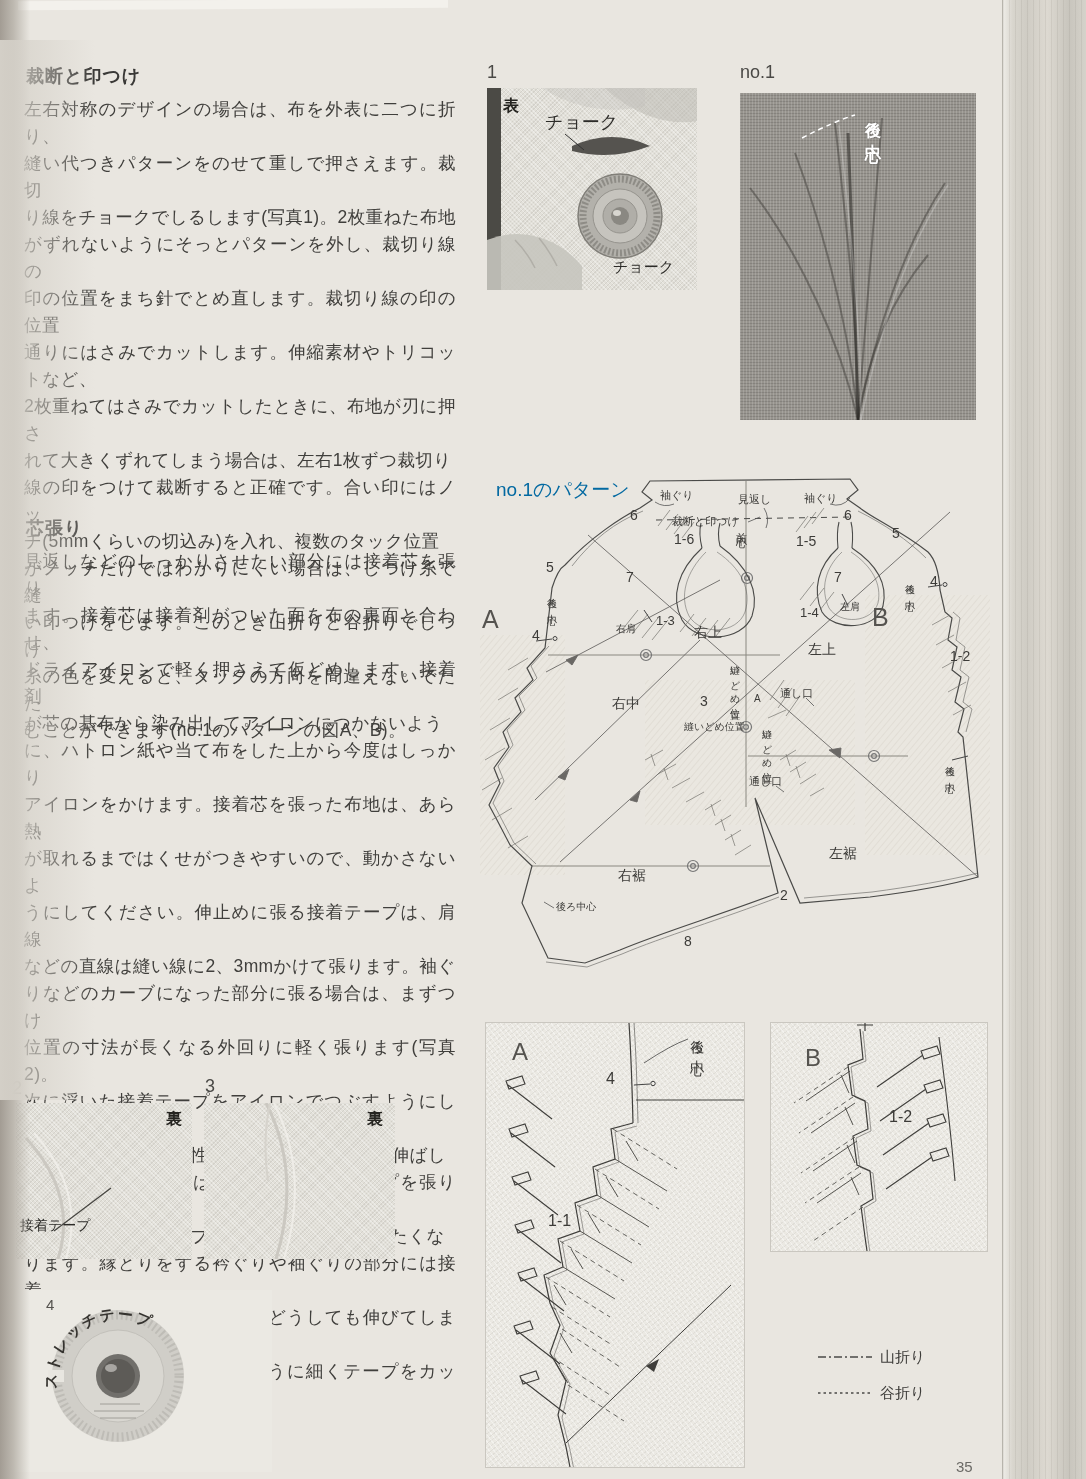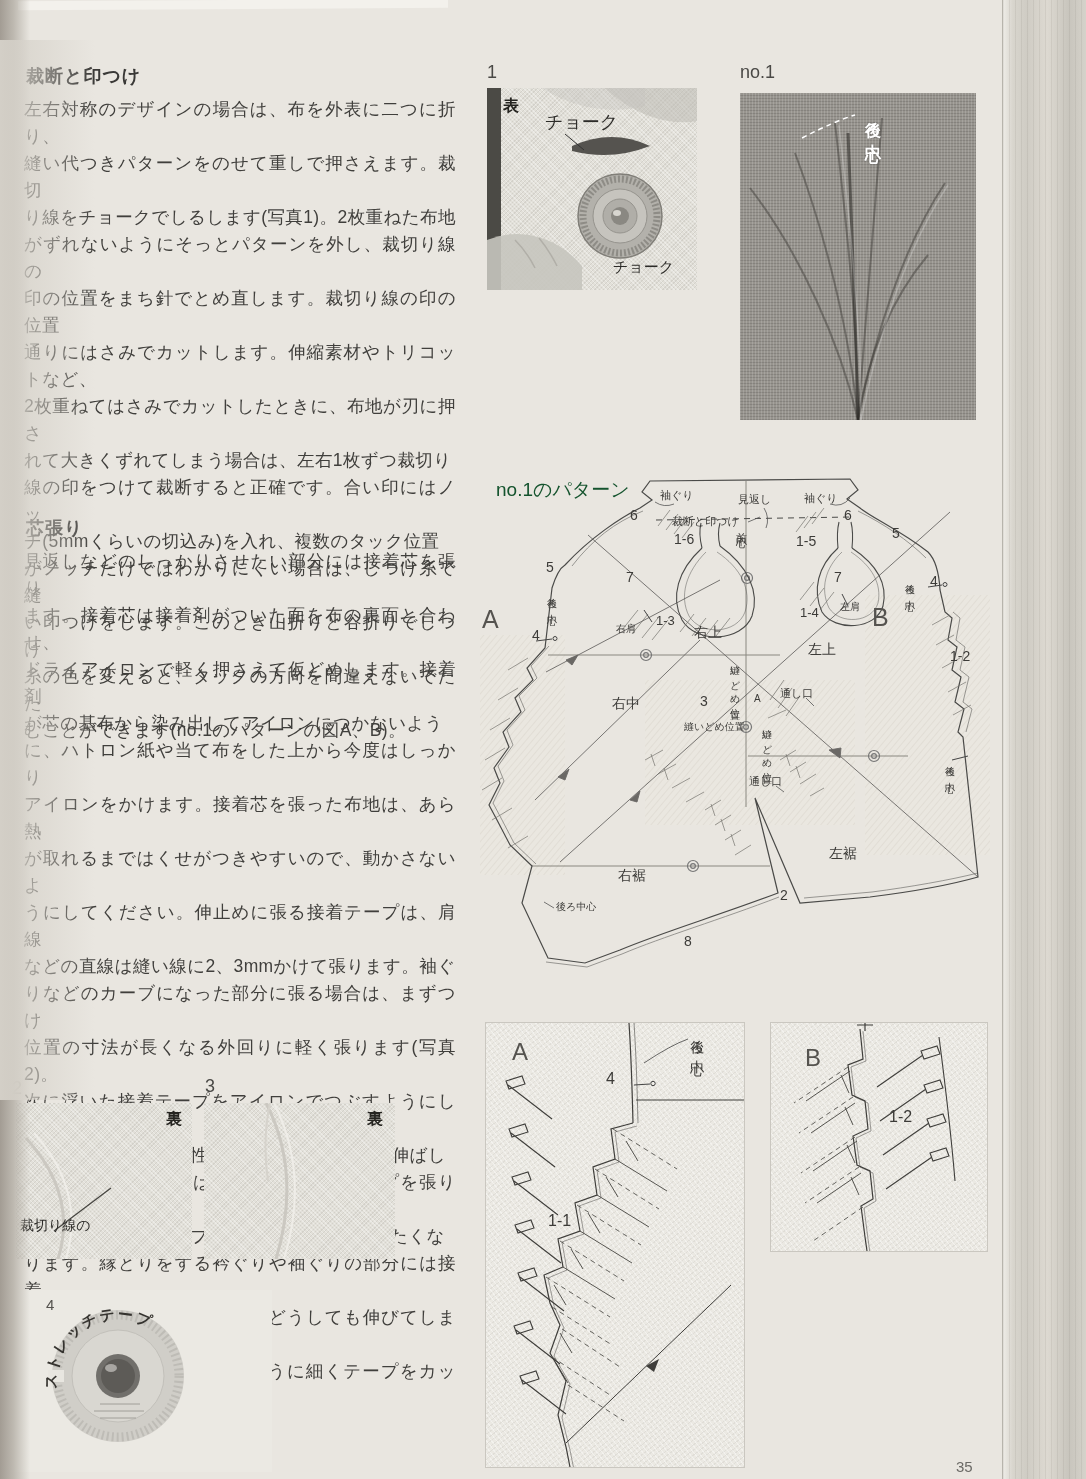--- a/index.html
+++ b/index.html
@@ -33,21 +33,21 @@
   .small-label{font-size:14px;color:#2c2b28;}
   .vt{writing-mode:vertical-rl;text-orientation:upright;letter-spacing:2px;}
   
   .fabric{background-color:#97948e;
     background-image:repeating-linear-gradient(90deg,rgba(255,255,255,.14) 0 1px,transparent 1px 3px),
                      repeating-linear-gradient(0deg,rgba(0,0,0,.12) 0 1px,transparent 1px 3px);}
   .white-label{color:#fff;font-size:16px;font-weight:600;text-shadow:0 0 2px rgba(0,0,0,.35);}
   
   .plab{position:absolute;color:#3c3b38;line-height:1.05;}
   .f10{font-size:10px;} .f11{font-size:11px;} .f12{font-size:11px;} .f13{font-size:13px;}
-  .f14{font-size:14px;} .f19{font-size:19px;color:#14532d;}
+  .f14{font-size:14px;} .f19{font-size:19px;color:#0369a1;}
   .f25{font-size:25px;color:#55534f;}
   
   .sketchbox{background-color:#ebe9e3;
     background-image:repeating-linear-gradient(52deg,rgba(255,255,255,.4) 0 1px,transparent 1px 4px),
                      repeating-linear-gradient(-38deg,rgba(160,156,148,.15) 0 1px,transparent 1px 4px);
     border:1px solid #cac7c0;}
   .legend-row{display:flex;align-items:center;gap:8px;height:26px;}
   .legend-row span{font-size:15px;color:#3c3b38;}
   .pagenum{font-size:15px;color:#6b6a66;}
   svg{display:block;}
@@ -364,31 +364,45 @@
         <path d="M153,62 l16,-5 l3,8 l-16,5 z M155,66 l-46,32"></path>
         <path d="M156,96 l16,-5 l3,8 l-16,5 z M158,100 l-46,32"></path>
         <path d="M159,130 l16,-5 l3,8 l-16,5 z M161,134 l-46,32"></path>
         <path d="M168,14 C174,60 180,110 184,158"></path>
       </g>
     </svg>
     <div class="plab" style="left:34px;top:22px;font-size:24px;color:#55534f">B</div>
     <div class="plab" style="left:118px;top:86px;font-size:16px">1-2</div>
   </div>
 
+  <div class="abs" style="left:818px;top:1344px;width:190px">
+    <div class="legend-row">
+      <svg width="54" height="10">
+        <line x1="0" y1="5" x2="54" y2="5" stroke="#4a4947" stroke-width="1.4" stroke-dasharray="8 3 2 3"></line>
+      </svg>
+      <span>山折り</span>
+    </div>
+    <div class="legend-row" style="margin-top:10px">
+      <svg width="54" height="10">
+        <line x1="0" y1="5" x2="54" y2="5" stroke="#4a4947" stroke-width="1.4" stroke-dasharray="2.5 3"></line>
+      </svg>
+      <span>谷折り</span>
+    </div>
+  </div>
 
   <div class="abs fig-num faded" style="left:12px;top:1078px">2</div>
   <div class="abs fig-num" style="left:205px;top:1076px">3</div>
   <div class="abs photo" style="left:16px;top:1103px;width:176px;height:156px">
     <svg width="176" height="156" viewBox="0 0 176 156">
       <path d="M10,35 Q62,92 42,156" stroke="#cbc8c1" stroke-width="3" fill="none"></path>
       <path d="M18,30 Q70,88 50,156" stroke="#efede8" stroke-width="2" fill="none"></path>
       <line x1="95" y1="85" x2="38" y2="128" stroke="#44433f" stroke-width="1.2"></line>
     </svg>
     <div class="abs photo-label" style="right:10px;top:6px">裏</div>
-    <div class="abs small-label" style="left:4px;top:114px">裁切り線の</div>
+    <div class="abs small-label" style="left:4px;top:114px">接着テープ</div>
   </div>
   <div class="abs photo" style="left:204px;top:1103px;width:191px;height:156px">
     <svg width="191" height="156" viewBox="0 0 191 156">
       <path d="M62,0 Q98,70 72,156" stroke="#cbc8c1" stroke-width="3" fill="none"></path>
       <path d="M70,0 Q106,72 80,156" stroke="#efede8" stroke-width="2" fill="none"></path>
       <path d="M66,0 Q58,38 64,78" stroke="#d6d3cc" stroke-width="2" fill="none"></path>
     </svg>
     <div class="abs photo-label" style="right:12px;top:6px">裏</div>
   </div>
 

